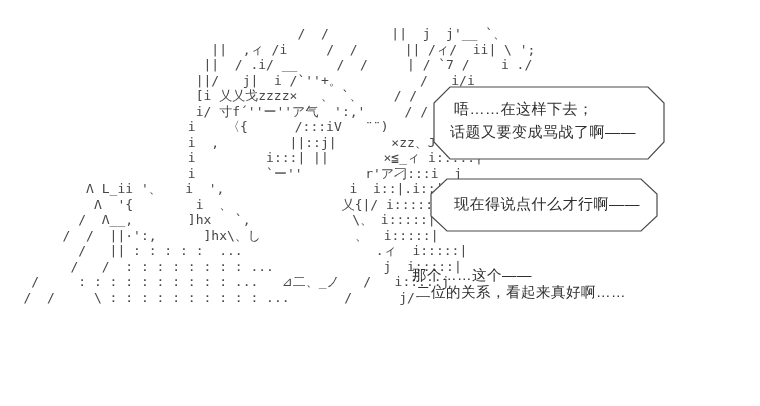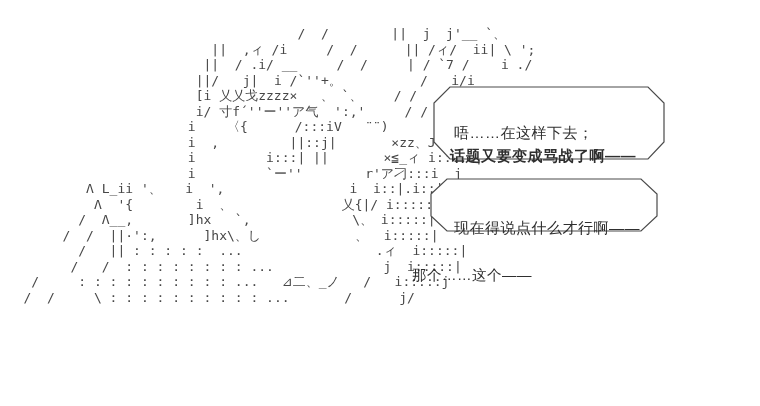--- a/index.html
+++ b/index.html
@@ -5,21 +5,21 @@
   html,body{margin:0;padding:0;background:#fff;}
   .scene{position:relative;width:760px;height:308px;background:#ffffff;overflow:hidden;
          font-family:"Liberation Sans",sans-serif;}
   .aa{position:absolute;left:0;top:26px;margin:0;
       font-family:"DejaVu Sans Mono",monospace;
       font-size:13px;line-height:15.5px;letter-spacing:0;
       color:#474747;white-space:pre;}
   .bubble{position:absolute;}
   .bubble svg{position:absolute;left:0;top:0;display:block;}
   .bubble .txt{position:absolute;color:#2f2f2f;font-size:15px;line-height:20px;
-               white-space:nowrap;letter-spacing:0.5px;margin-top:24px;}
+               white-space:nowrap;letter-spacing:0.5px;}
   .dialogue{position:absolute;color:#2f2f2f;font-size:14.5px;white-space:nowrap;
             letter-spacing:0.5px;}
 </style>
 </head>
 <body>
 
 <div class="scene">
 
   <pre class="aa">                                      /  /        ||  j  j'__ `、
                            ||  ,ィ /i     /  /      || /ィ/  ii| \ ';
@@ -42,25 +42,26 @@
   /  /      二二二\ : : : : : : : : ...    /
    、。s≦三三三三三\ : : : : :   / ≧s。 __  _
     \三三三三三三/\  : :   ,/￣i      i      Λ
      \三三三三三/   \   : /   `i      i     ｝</pre>
 
   <div class="bubble" style="left:433px;top:86px;width:232px;height:74px;">
     <svg width="232" height="74" viewBox="0 0 232 74">
       <polygon points="17,1 215,1 231,17 231,56 215,73 17,73 1,56 1,17" fill="#ffffff" stroke="#4a4a4a" stroke-width="1.2"></polygon>
     </svg>
     <div class="txt" style="left:21px;top:13px;">唔……在这样下去；</div>
-    <div class="txt" style="left:17px;top:36px;font-weight:bold;">话题又要变成骂战了啊——</div>
+    <div class="txt" style="left:17px;top:36px;">话题又要变成骂战了啊——</div>
   </div>
 
   <div class="bubble" style="left:430px;top:178px;width:228px;height:54px;">
     <svg width="228" height="54" viewBox="0 0 228 54">
       <polygon points="17,1 211,1 227,16 227,38 211,53 17,53 1,38 1,16" fill="#ffffff" stroke="#4a4a4a" stroke-width="1.2"></polygon>
     </svg>
     <div class="txt" style="left:24px;top:16px;text-align:center;">现在得说点什么才行啊——</div>
   </div>
 
   <div class="dialogue" style="left:412px;top:266px;">那个……这个——</div>
+  <div class="dialogue" style="left:416px;top:283px;">二位的关系，看起来真好啊……</div>
 
 </div>
 
 </body></html>

